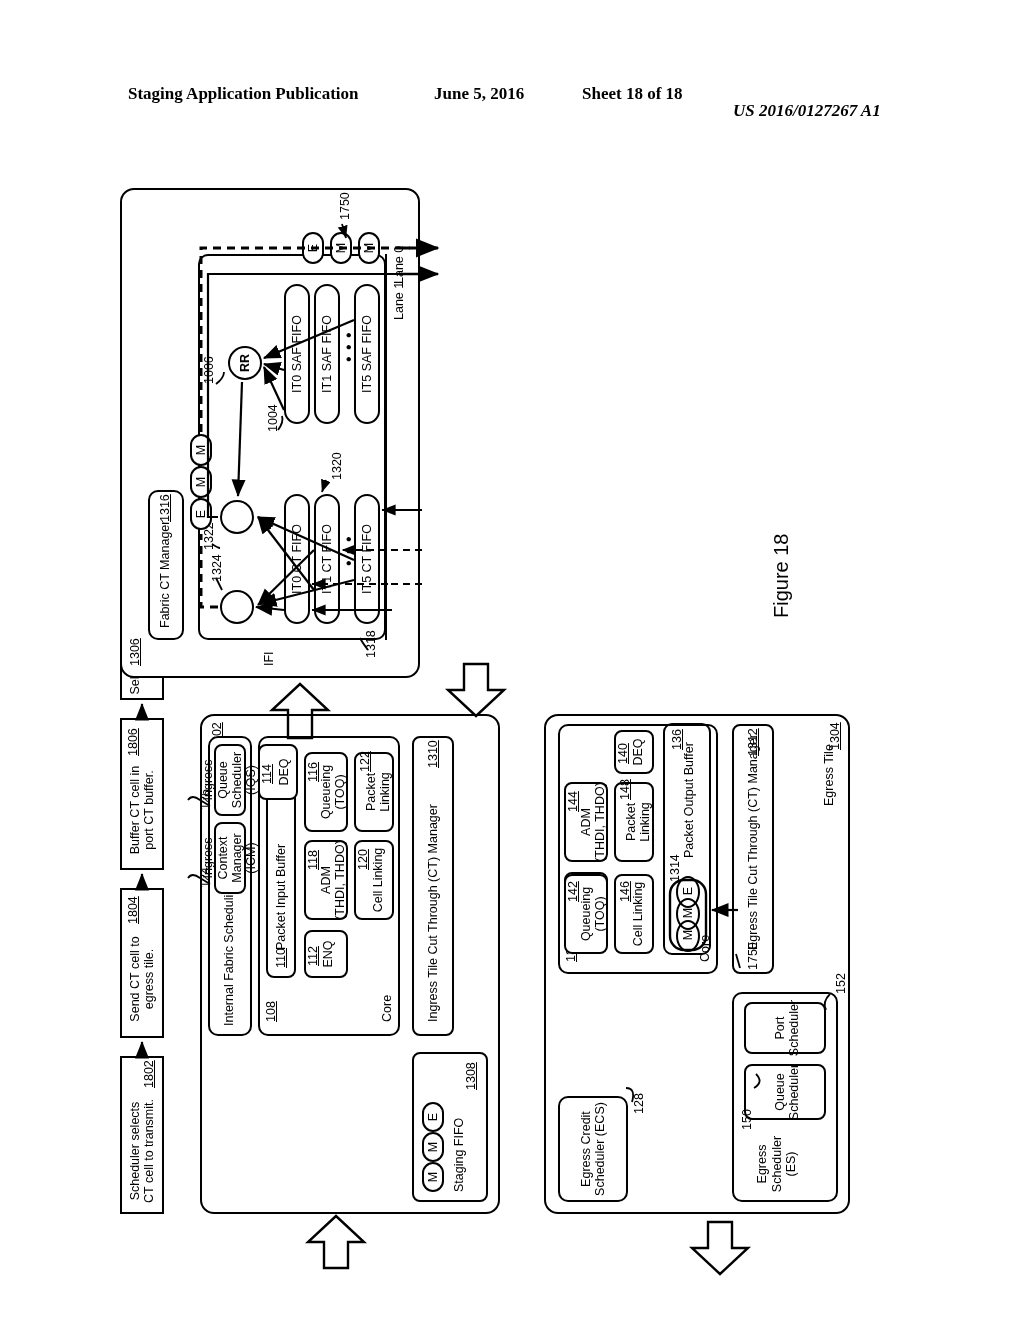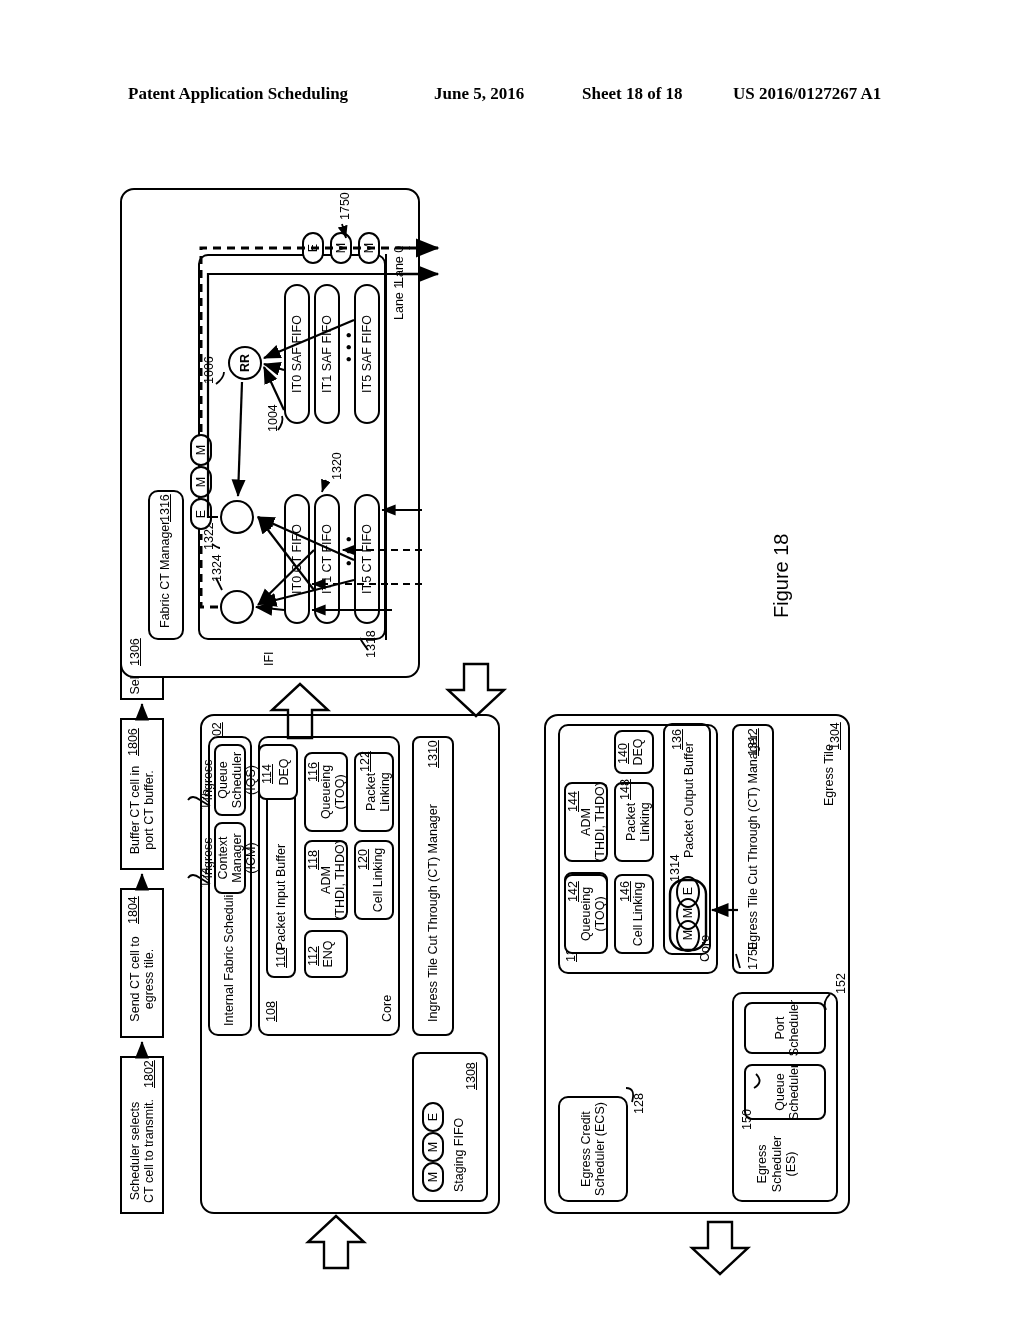--- a/index.html
+++ b/index.html
@@ -4,21 +4,21 @@
 <style>
   html,body{margin:0;padding:0;background:#fff;}
   body{width:1024px;height:1320px;position:relative;font-family:"Liberation Sans",sans-serif;color:#000;overflow:hidden;}
 
   
   #hdr{position:absolute;left:0;top:84px;width:1024px;height:26px;}
   #hdr .h{position:absolute;font-family:"Liberation Serif",serif;font-weight:bold;font-size:17px;white-space:nowrap;}
   #hdr .h1{left:128px;top:0;}
   #hdr .h2{left:434px;top:0;}
   #hdr .h3{left:582px;top:0;}
-  #hdr .h4{left:733px;top:0;}
+  #hdr .h4{left:733px;top:17px;font-style:italic;}
 
   
   
   #stage{position:absolute;left:512px;top:690px;width:0;height:0;}
   #canvas{position:absolute;left:-560px;top:-420px;width:1120px;height:840px;transform:rotate(-90deg);transform-origin:560px 420px;}
 
   .bx{position:absolute;box-sizing:border-box;border:2px solid #000;background:#fff;}
   .rr{border-radius:14px;}
   .rr2{border-radius:10px;}
   .rr3{border-radius:8px;}
@@ -42,21 +42,21 @@
   
   #figcap{position:absolute;left:770px;top:618px;transform:rotate(-90deg);transform-origin:0 0;
           font-size:20px;font-family:"Liberation Sans",sans-serif;white-space:nowrap;}
   #reftag{position:absolute;left:205px;top:1108px;transform:rotate(-90deg);transform-origin:0 0;
           font-size:13px;white-space:nowrap;}
 </style>
 </head>
 <body>
 
 <div id="hdr">
-  <span class="h h1">Patent Application Scheduling</span>
+  <span class="h h1">Staging Application Publication</span>
   <span class="h h2">June 5, 2016</span>
   <span class="h h3">Sheet 18 of 18</span>
   <span class="h h4">US 2016/0127267 A1</span>
 </div>
 
 <div id="figcap">Figure 18</div>
 <div id="reftag">1800</div>
 
 <div id="stage">
 <div id="canvas">

